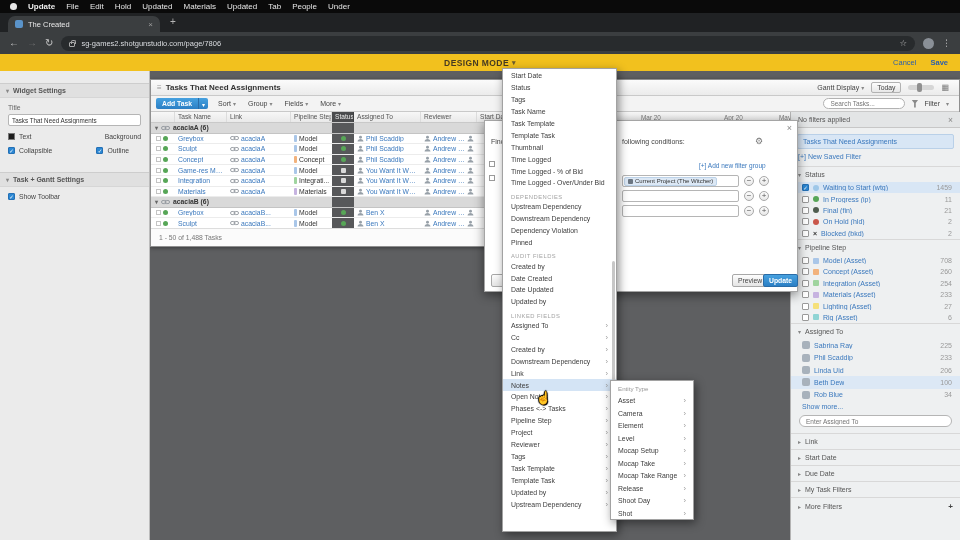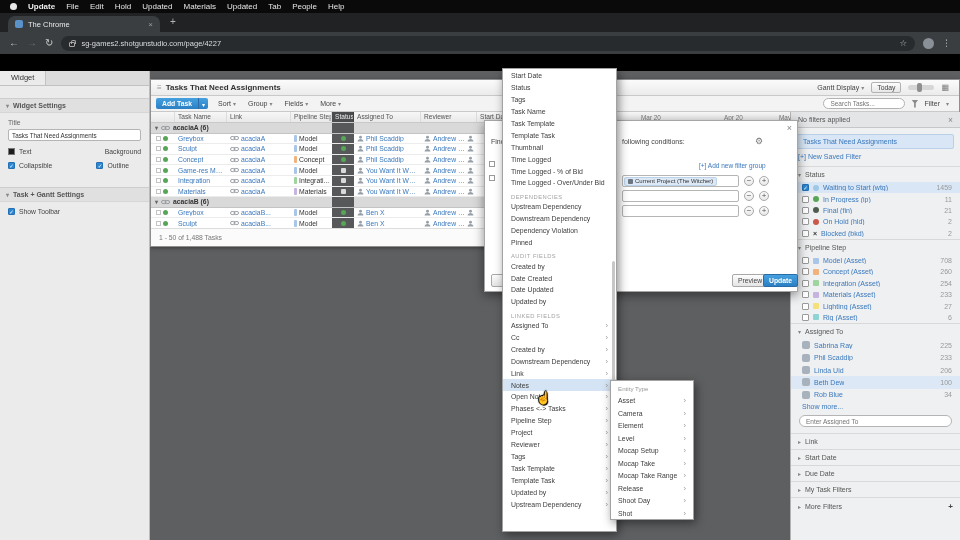--- a/index.html
+++ b/index.html
@@ -169,53 +169,60 @@
     <span class="mb-app">Update</span>
     <span id="mb-items" style="display:flex;gap:11px;">
         <span class="mb-item">File</span>
         <span class="mb-item">Edit</span>
         <span class="mb-item">Hold</span>
         <span class="mb-item">Updated</span>
         <span class="mb-item">Materials</span>
         <span class="mb-item">Updated</span>
         <span class="mb-item">Tab</span>
         <span class="mb-item">People</span>
-        <span class="mb-item">Help</span>
+        <span class="mb-item">Under</span>
       </span>
   </div>
 
   <div class="tabbar">
     <div class="tab">
       <span class="favicon"></span>
-      <span>The Chrome</span>
+      <span>The Created</span>
       <span class="tab-close">×</span>
     </div>
     <span class="newtab">+</span>
   </div>
 
   <div class="navbar">
     <span class="nav-ic">←</span>
     <span class="nav-ic dis">→</span>
     <span class="nav-ic">↻</span>
     <div class="omnibox">
       <span class="lock"></span>
-      <span>sg-games2.shotgunstudio.com/page/4227</span>
+      <span>sg-games2.shotgunstudio.com/page/7806</span>
       <span class="omni-star">☆</span>
     </div>
     <span class="avatar-btn"></span>
     <span class="dots">⋮</span>
   </div>
 
+  <div class="banner">
+    <span class="banner-label">
+      <span>DESIGN MODE</span>
+      <span class="car">▾</span>
+    </span>
+    <span class="banner-links">
+      <span>Cancel</span>
+      <span style="font-weight:bold;">Save</span>
+    </span>
+  </div>
 
   <div class="canvas"></div>
 
   <div class="sidebar">
-    <div class="sb-tabs">
-      <span class="sb-tab">Widget</span>
-    </div>
     <div class="sb-gap"></div>
     <div class="sb-sec-h">
       <span class="car">▾</span>
       <span>Widget Settings</span>
     </div>
     <div class="sb-body">
       <div class="sb-label">Title</div>
       <input class="sb-input" readonly="" value="Tasks That Need Assignments" style="">
       <div class="sb-row">
         <span class="swatch-black"></span>

